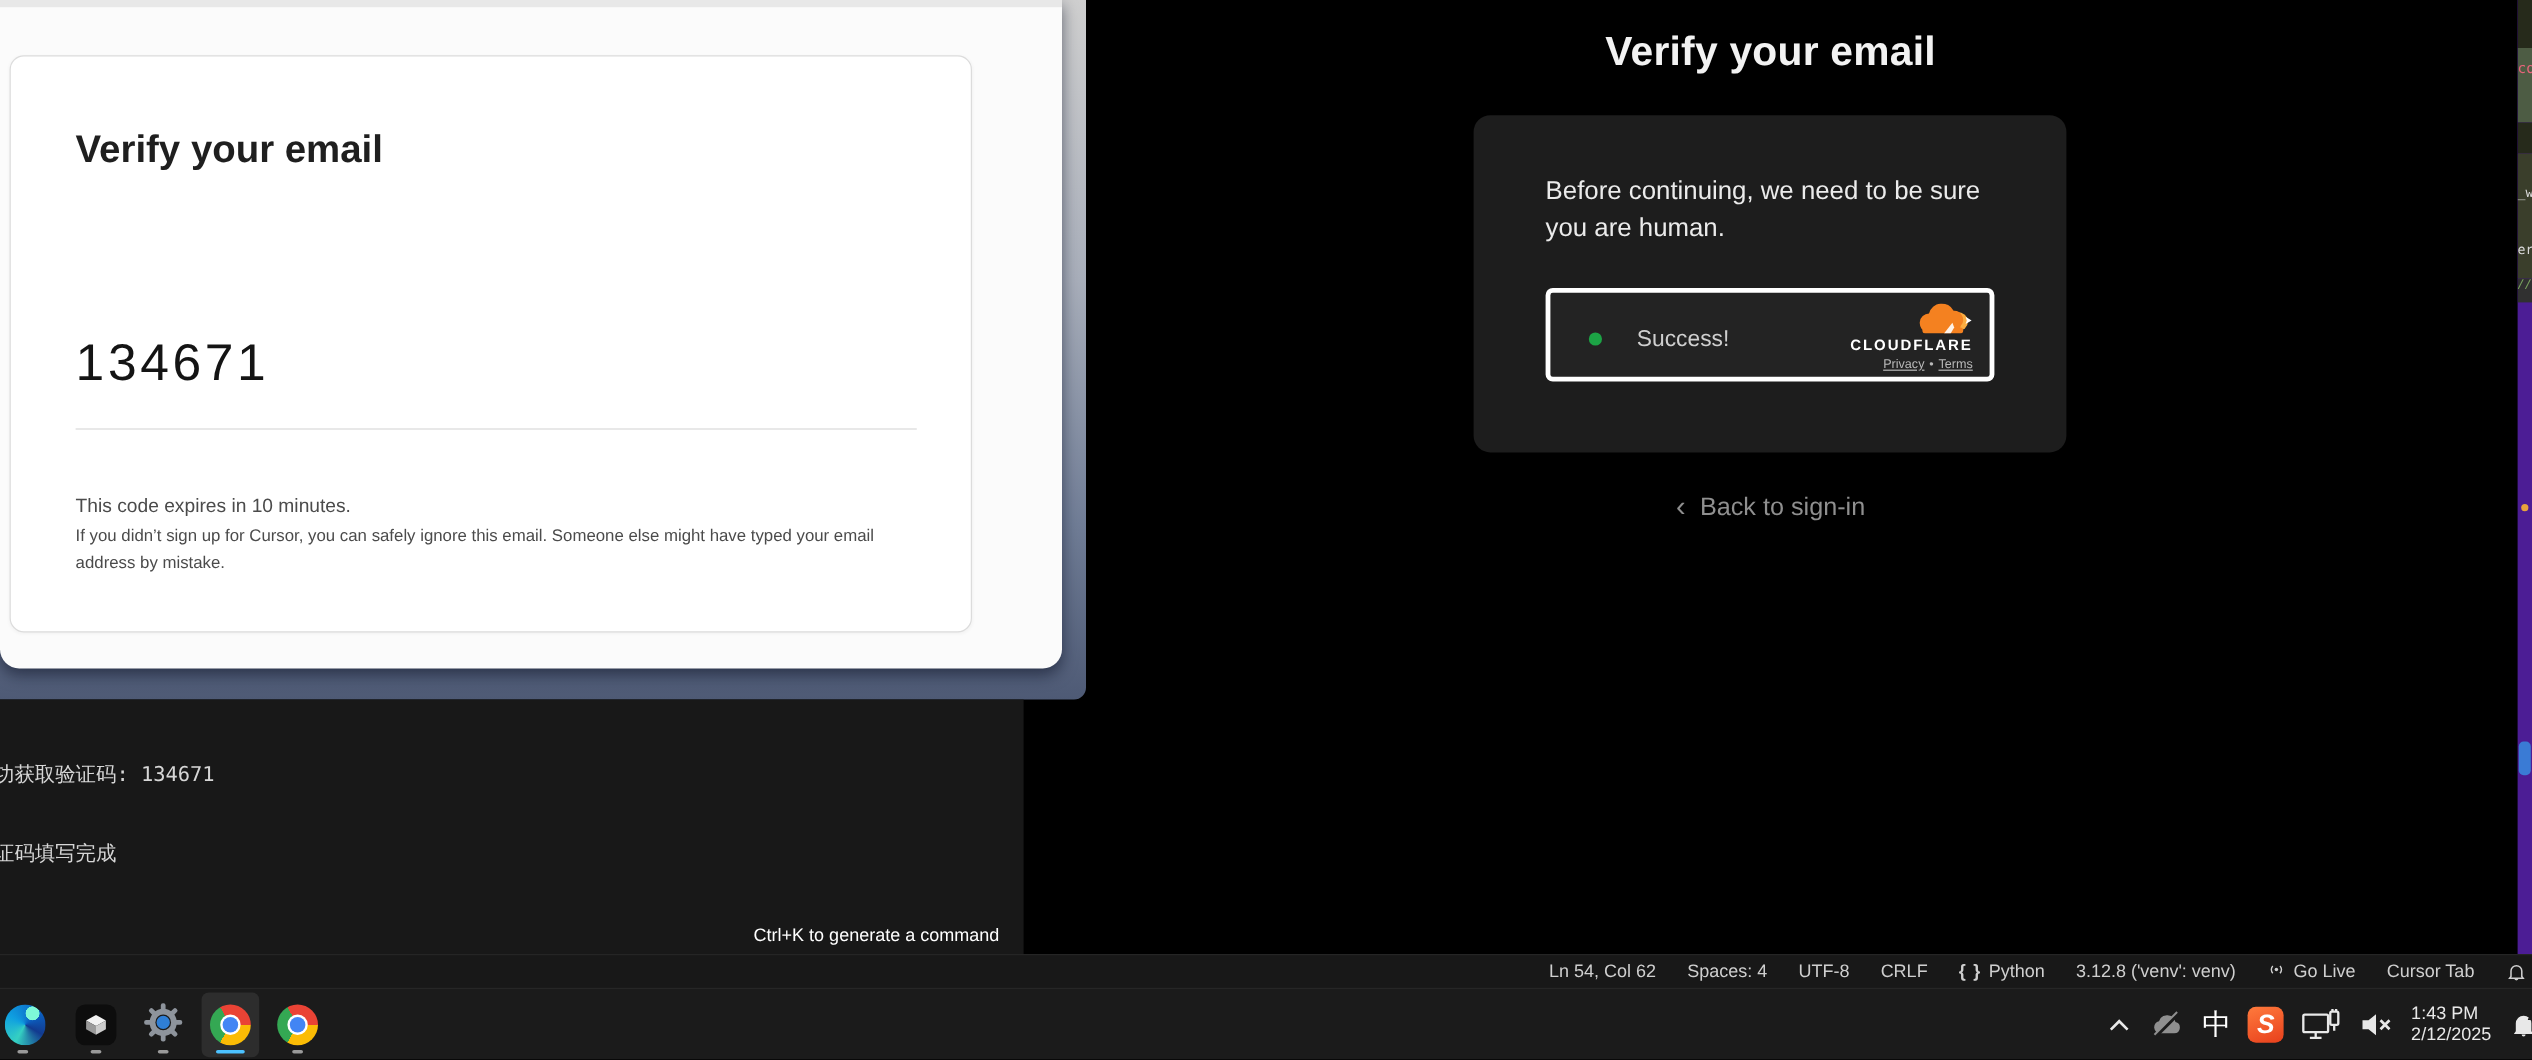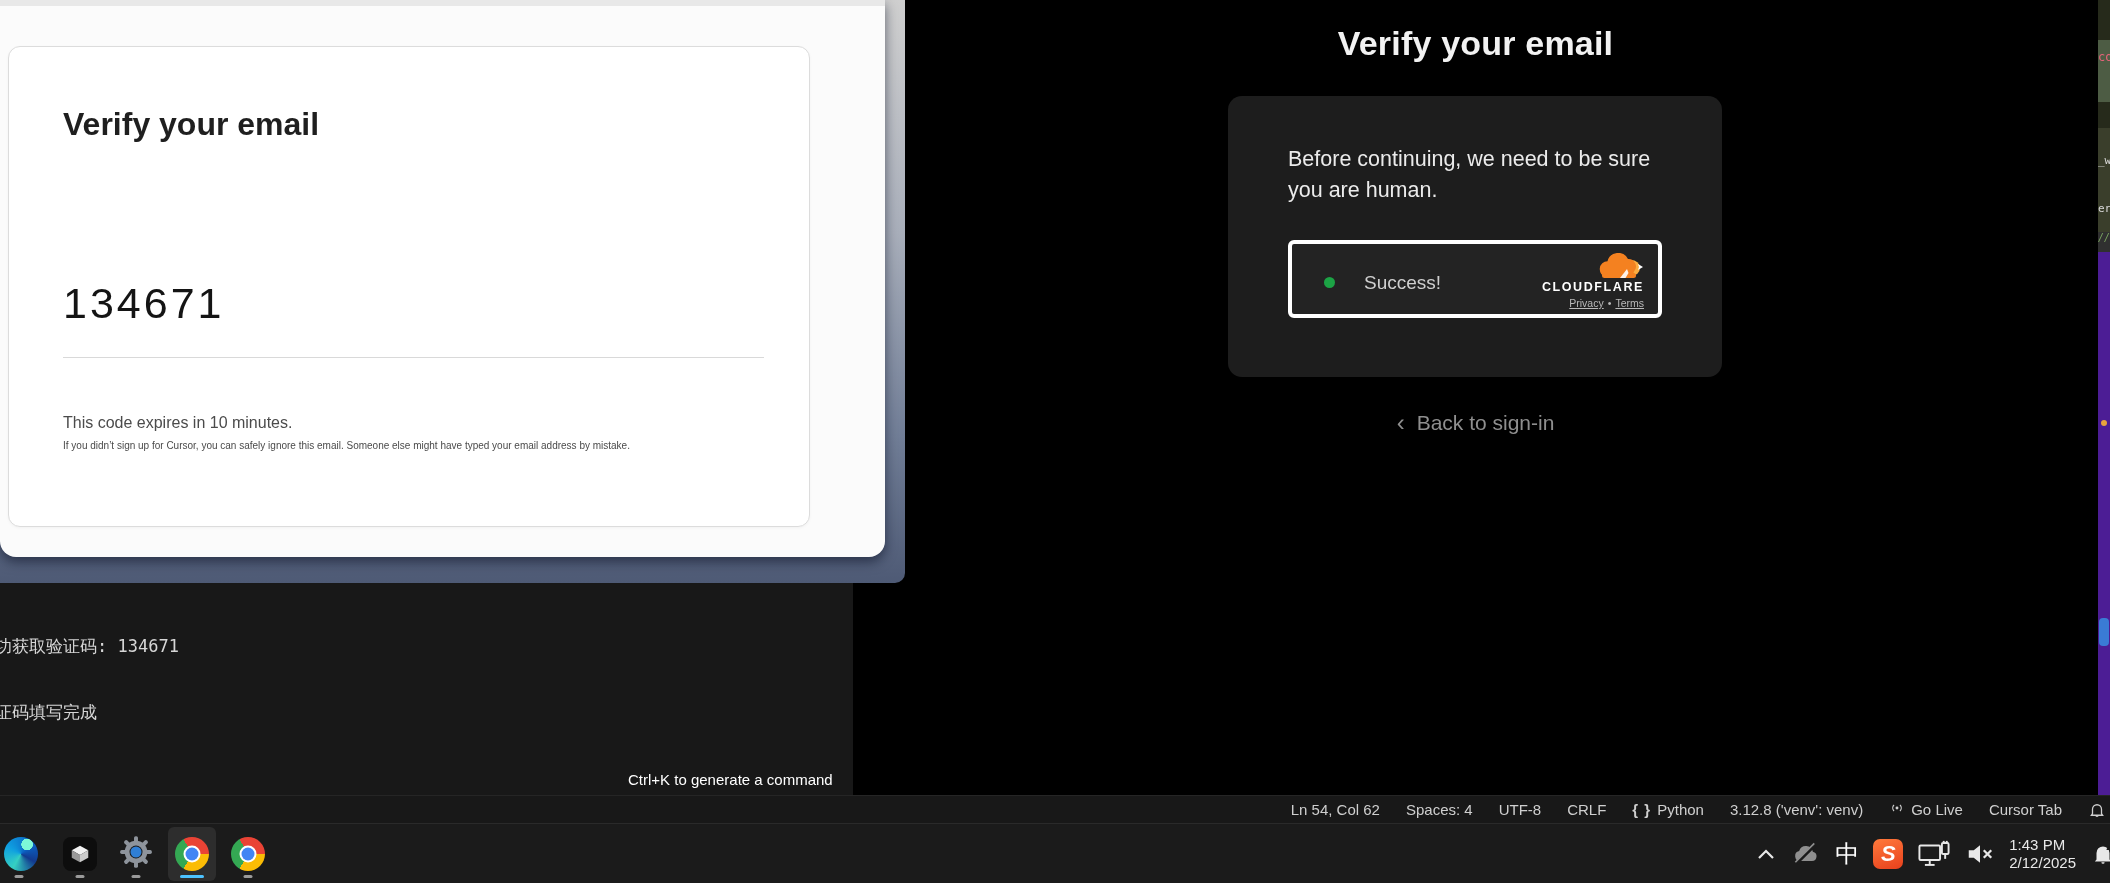--- a/index.html
+++ b/index.html
@@ -41,21 +41,21 @@
                border:1px solid #dcdcdc; border-radius:12px; box-shadow:0 1px 3px rgba(0,0,0,.04); }
   .mail-title { position:absolute; left:54px; top:59px; color:#1f1f1f; font-size:32px; font-weight:700; }
   .mail-body { position:absolute; left:54px; top:112px; width:725px; color:#3a3a3a;
                font-size:21px; line-height:30px; }
   .mail-link { color:#7a6fde; cursor:pointer; }
   .mail-code { position:absolute; left:54px; top:232px; color:#141414; font-size:43px;
                font-weight:400; letter-spacing:3px; }
   .mail-divider { position:absolute; left:54px; top:310px; width:701px; height:1px; background:#d9d9d9; }
   .mail-expiry { position:absolute; left:54px; top:350px; color:#4b4b4b; font-size:16px;margin-top:17px; }
   .mail-ignore { position:absolute; left:54px; top:388px; width:700px; color:#4b4b4b;
-                 font-size:10px; line-height:22px; }
+                 font-size:14px; line-height:22px; }
 
   
   .terminal { position:absolute; left:0; top:583px; width:853px; height:212px; background:#181818; }
   .term-lines { position:absolute; left:-5px; top:8px; color:#d6d6d6;
                 font-family:"DejaVu Sans Mono", monospace; font-size:17px; line-height:22px;
                 white-space:pre; }
   .term-line { min-height:22px; }
   .term-hint { position:absolute; left:628px; top:188px; color:#ffffff; font-size:15px; }
 
   

